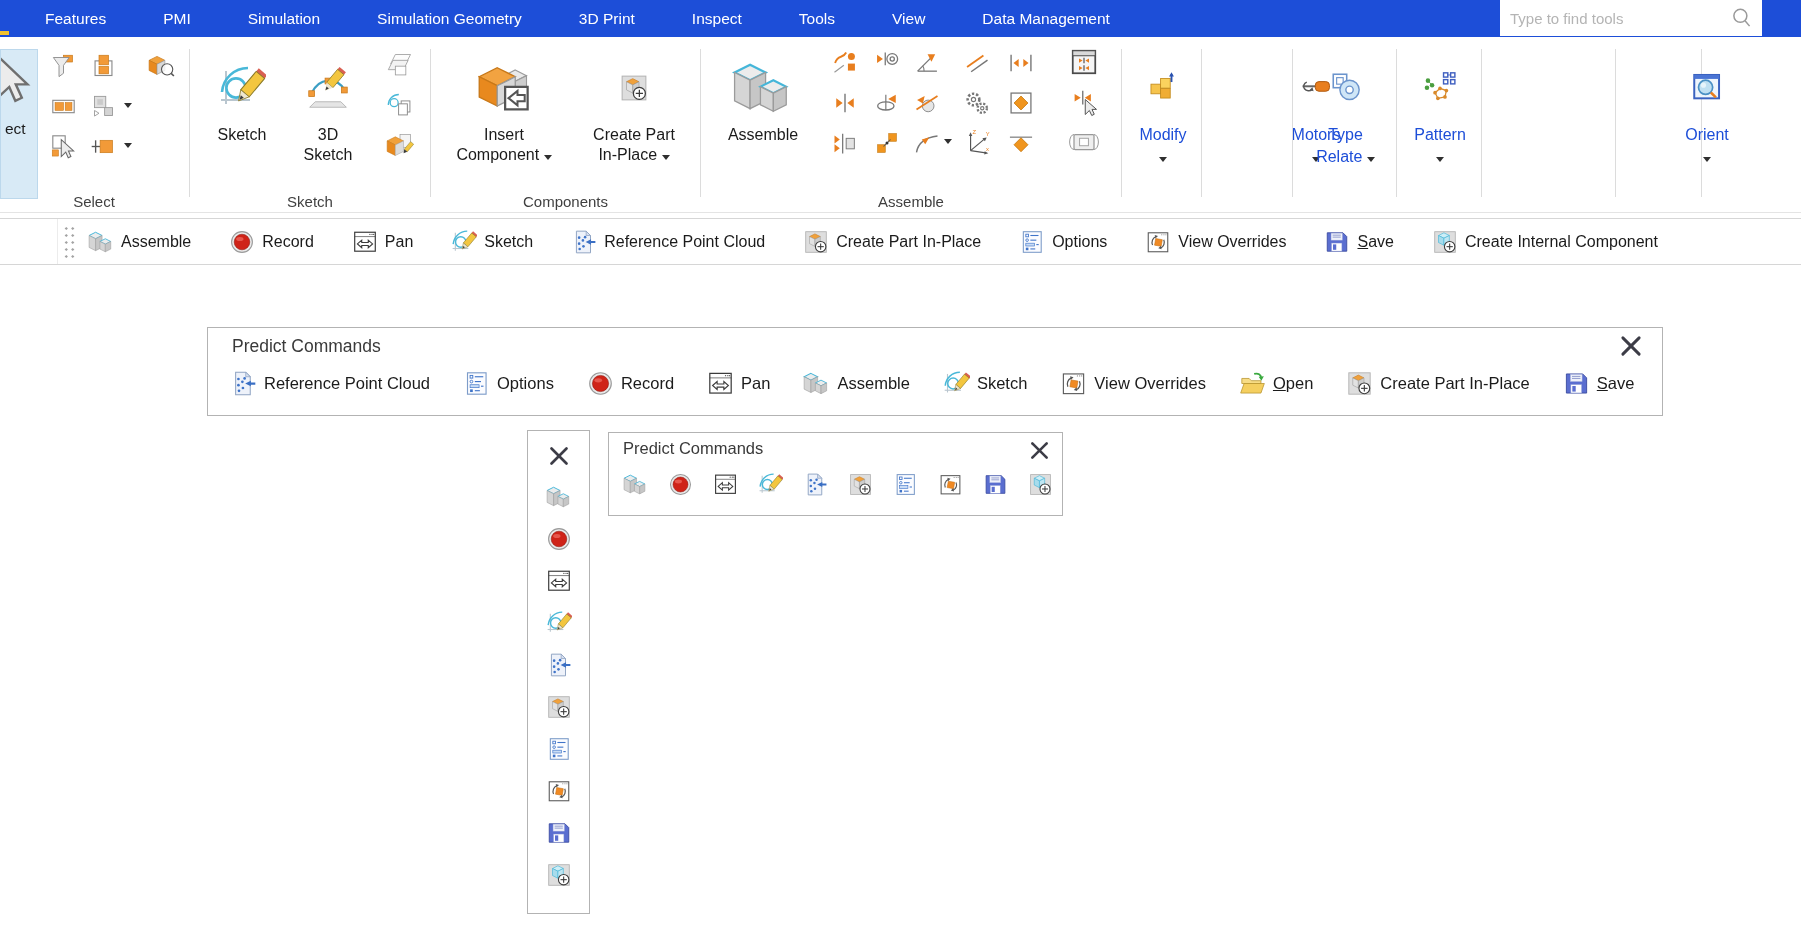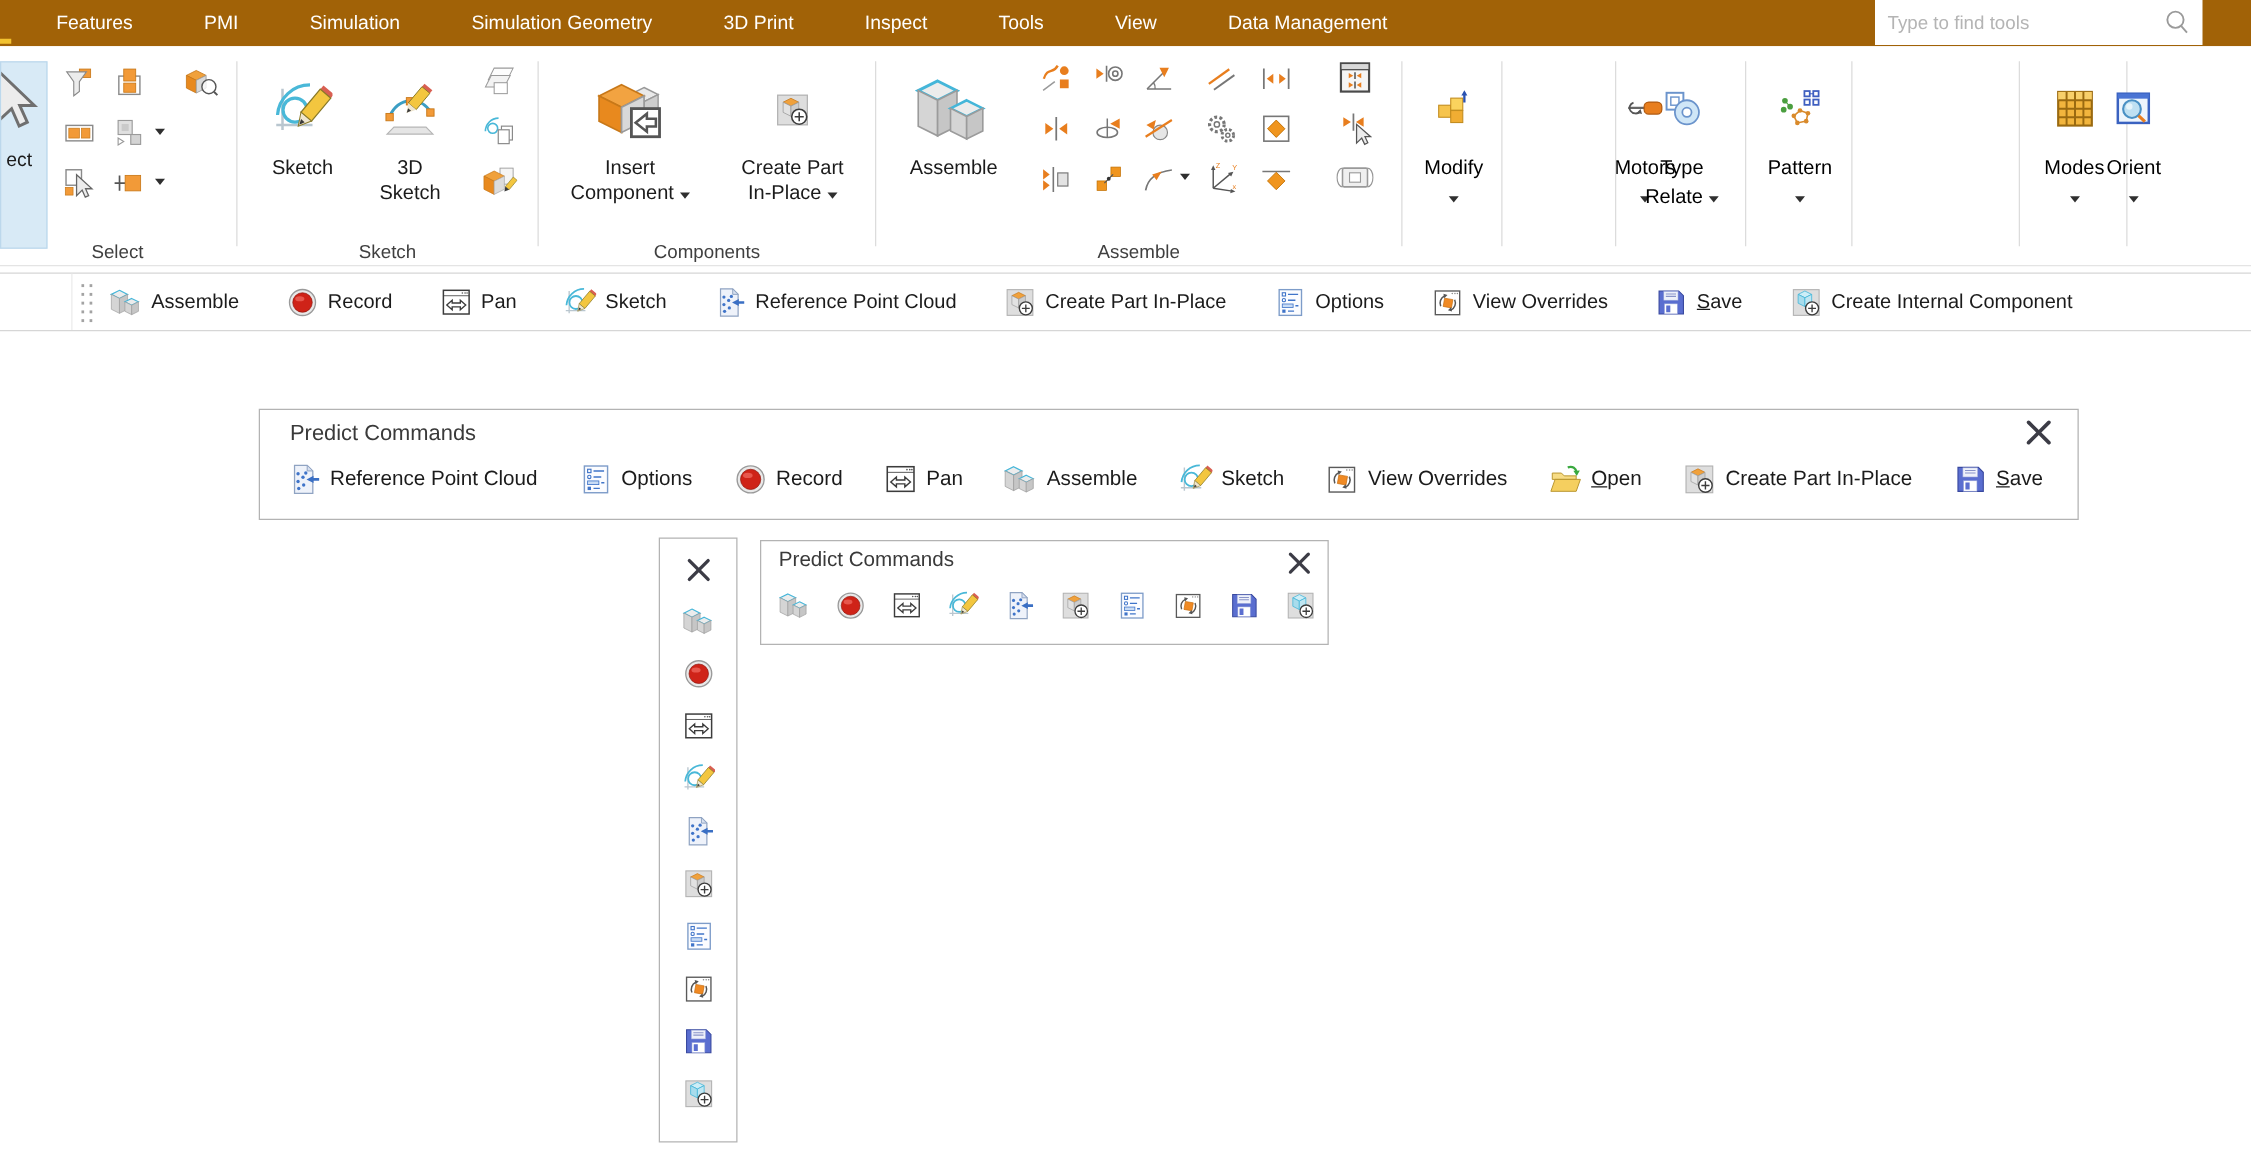--- a/index.html
+++ b/index.html
@@ -4,21 +4,21 @@
 <style>
   * { box-sizing: border-box; margin:0; padding:0; }
   body { width:1801px; height:926px; position:relative; overflow:hidden;
          font-family:"Liberation Sans", sans-serif; background:#fff; }
   .ic { display:inline-block; }
   .ic svg { width:100%; height:100%; display:block; }.i24{width:24px;height:24px}.i25{width:25px;height:25px}
   .i26{width:26px;height:26px}.i27{width:27px;height:27px}.i28{width:28px;height:28px}
   .i30{width:30px;height:30px}.i34{width:34px;height:34px}.i44{width:44px;height:44px}
   .i48{width:48px;height:48px}.i54{width:54px;height:54px}.i62{width:62px;height:62px}
   
-  .menubar{position:absolute;top:0;left:0;right:0;height:37px;background:#a16207;
+  .menubar{position:absolute;top:0;left:0;right:0;height:37px;background:#1d4ed8;
            display:flex;align-items:center;padding-left:45px;gap:57px;}
   .mitem{color:#fff;font-size:15.5px;white-space:nowrap;cursor:pointer;}
   .yellowdash{position:absolute;left:0;top:31px;width:9px;height:4px;background:#f2c230;}
   .searchbox{position:absolute;top:0;right:39px;width:262px;height:36px;background:#fff;
              display:flex;align-items:center;}
   .searchbox input{border:none;outline:none;flex:1;font-size:15px;padding-left:10px;color:#444;background:transparent;}
   .searchbox input::placeholder{color:#b4b4b4;}
   .search-ic{width:26px;height:26px;margin-right:7px;}
   
   .ribbon{position:absolute;top:37px;left:0;right:0;height:176px;background:#fff;border-bottom:1px solid #e4e4e4;}
@@ -31,21 +31,21 @@
   .cut-label{position:absolute;left:4px;top:70px;font-size:15.5px;color:#1b1b1b;}
   .sicon{position:absolute;cursor:pointer;}
   .caret{width:0;height:0;border-left:4.5px solid transparent;border-right:4.5px solid transparent;
          border-top:5.5px solid #2f2f2f;display:inline-block;}
   .caret.abs{position:absolute;}
   .bigbtn{position:absolute;top:14px;display:flex;flex-direction:column;align-items:center;cursor:pointer;}
   .bigbtn .icbox{height:74px;display:flex;align-items:center;justify-content:center;}
   .bigbtn .lbl{font-size:16px;color:#1b1b1b;line-height:1.28;text-align:center;white-space:nowrap;}
   .ddgroup{position:absolute;top:0;height:176px;display:flex;flex-direction:column;align-items:center;cursor:pointer;}
   .ddgroup .icbox{height:76px;display:flex;align-items:center;justify-content:center;margin-top:12px;}
-  .ddgroup .lbl{font-size:16px;color:#000000;line-height:1.3;text-align:center;white-space:nowrap;}
+  .ddgroup .lbl{font-size:16px;color:#1d4ed8;line-height:1.3;text-align:center;white-space:nowrap;}
   .ddgroup .caret{margin-top:11px;}
   
   .qbar{position:absolute;top:218px;left:0;right:0;height:47px;background:#fff;
         border-top:1px solid #d6d6d6;border-bottom:1px solid #d6d6d6;}
   .qbar::before{content:"";position:absolute;left:57px;top:0;bottom:0;width:1px;background:#ececec;}
   .grip{position:absolute;left:63px;top:6px;width:13px;height:34px;cursor:grab;
         background-image:radial-gradient(circle,#a3a3a3 1.1px,transparent 1.4px);background-size:6.5px 7px;}
   .qitems{position:absolute;left:88px;top:0;bottom:0;display:flex;align-items:center;gap:38px;}
   .qitem{display:flex;align-items:center;gap:7px;cursor:pointer;white-space:nowrap;}
   .qlbl{font-size:16px;color:#1b1b1b;}
@@ -507,33 +507,20 @@
             <circle cx="10.5" cy="20" r="1.3" fill="#d98a2b"></circle>
             <circle cx="8.5" cy="16" r="1.3" fill="#d98a2b"></circle>
           </svg>
         </span>
       </span>
     <span class="lbl">Pattern</span>
     <span class="caret"></span>
   </div>
   <div class="vsep" style="left:1481px"></div>
   <div class="vsep" style="left:1615px"></div>
-  <div class="ddgroup" style="left:1619px;width:81px">
-    <span class="icbox">
-        <span class="ic i34">
-          <svg viewBox="0 0 24 24">
-            <rect x="2.5" y="2.5" width="19" height="19" fill="#f2b53d" stroke="#9a6a10" stroke-width="1.2"></rect>
-            <rect x="2.5" y="2.5" width="19" height="4.75" fill="#f8cf6a"></rect>
-            <path d="M7.25,2.5 V21.5 M12,2.5 V21.5 M16.75,2.5 V21.5 M2.5,7.25 H21.5 M2.5,12 H21.5 M2.5,16.75 H21.5" stroke="#9a6a10" stroke-width="1.1" fill="none"></path>
-          </svg>
-        </span>
-      </span>
-    <span class="lbl">Modes</span>
-    <span class="caret"></span>
-  </div>
   <div class="vsep" style="left:1701px"></div>
   <div class="ddgroup" style="left:1661px;width:92px">
     <span class="icbox">
         <span class="ic i34">
           <svg viewBox="0 0 24 24">
             <rect x="3" y="3.5" width="17.5" height="16.5" fill="#eef5fc" stroke="#3a62c0" stroke-width="1.4"></rect>
             <rect x="3" y="3.5" width="17.5" height="2.8" fill="#4a74d4"></rect>
             <circle cx="11" cy="12.2" r="5" fill="#bfe0f2" stroke="#4a90c4" stroke-width="1.2"></circle>
             <circle cx="9.5" cy="10.7" r="1.8" fill="#e6f4fb"></circle>
             <line x1="14.7" y1="15.9" x2="18.3" y2="19.3" stroke="#e87e1e" stroke-width="1.8"></line>

